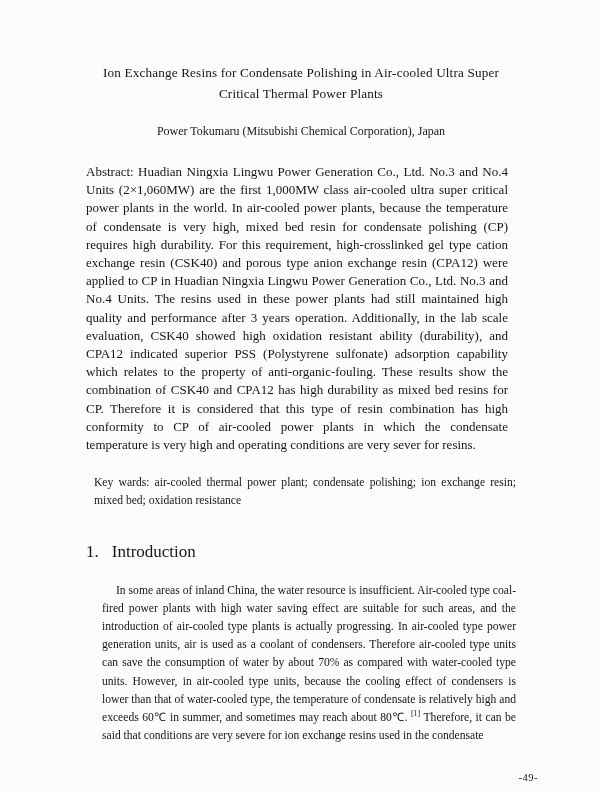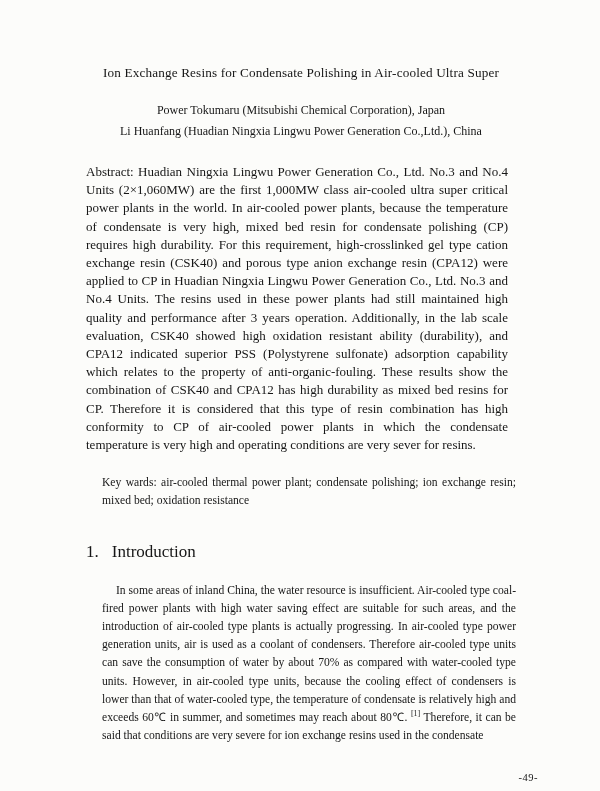--- a/index.html
+++ b/index.html
@@ -31,21 +31,21 @@
     line-height: 21px;
     margin-top: 17px;
   }
   .abstract {
     margin: 21px 8px 0 0;
     font-size: 13px;
     line-height: 18.2px;
     text-align: justify;
   }
   .keywords {
-    margin: 20px 0 0 16px;
+    margin: 20px 0 0 8px;
     font-size: 11.6px;
     line-height: 18.2px;
     text-align: justify;
   }
   .section-heading {
     margin-top: 33px;
     font-size: 17px;
     line-height: 16px;
   }
   .section-number {
@@ -72,25 +72,25 @@
     letter-spacing: 0.5px;
   }
 </style>
 </head>
 <body>
 
 <div class="page">
 
   <div class="title">
     <div>Ion Exchange Resins for Condensate Polishing in Air-cooled Ultra Super</div>
+    <div>Critical Thermal Power Plants</div>
   </div>
 
   <div class="authors">
     <div>Power Tokumaru (Mitsubishi Chemical Corporation), Japan</div>
-    <div>Li Huanfang (Huadian Ningxia Lingwu Power Generation Co.,Ltd.), China</div>
   </div>
 
   <p class="abstract">Abstract: Huadian Ningxia Lingwu Power Generation Co., Ltd. No.3 and No.4 Units (2×1,060MW) are the first 1,000MW class air-cooled ultra super critical power plants in the world. In air-cooled power plants, because the temperature of condensate is very high, mixed bed resin for condensate polishing (CP) requires high durability. For this requirement, high-crosslinked gel type cation exchange resin (CSK40) and porous type anion exchange resin (CPA12) were applied to CP in Huadian Ningxia Lingwu Power Generation Co., Ltd. No.3 and No.4 Units. The resins used in these power plants had still maintained high quality and performance after 3 years operation. Additionally, in the lab scale evaluation, CSK40 showed high oxidation resistant ability (durability), and CPA12 indicated superior PSS (Polystyrene sulfonate) adsorption capability which relates to the property of anti-organic-fouling. These results show the combination of CSK40 and CPA12 has high durability as mixed bed resins for CP. Therefore it is considered that this type of resin combination has high conformity to CP of air-cooled power plants in which the condensate temperature is very high and operating conditions are very sever for resins.</p>
 
   <p class="keywords">Key wards: air-cooled thermal power plant; condensate polishing; ion exchange resin; mixed bed; oxidation resistance</p>
 
   <div class="section-heading"><span class="section-number">1.</span><span>Introduction</span></div>
 
   <p class="intro"><span>In some areas of inland China, the water resource is insufficient. Air-cooled type coal-fired power plants with high water saving effect are suitable for such areas, and the introduction of air-cooled type plants is actually progressing. In air-cooled type power generation units, air is used as a coolant of condensers. Therefore air-cooled type units can save the consumption of water by about 70% as compared with water-cooled type units. However, in air-cooled type units, because the cooling effect of condensers is lower than that of water-cooled type, the temperature of condensate is relatively high and exceeds 60℃ in summer, and sometimes may reach about 80℃. </span><sup class="ref">[1]</sup><span> Therefore, it can be said that conditions are very severe for ion exchange resins used in the condensate</span></p>
 

